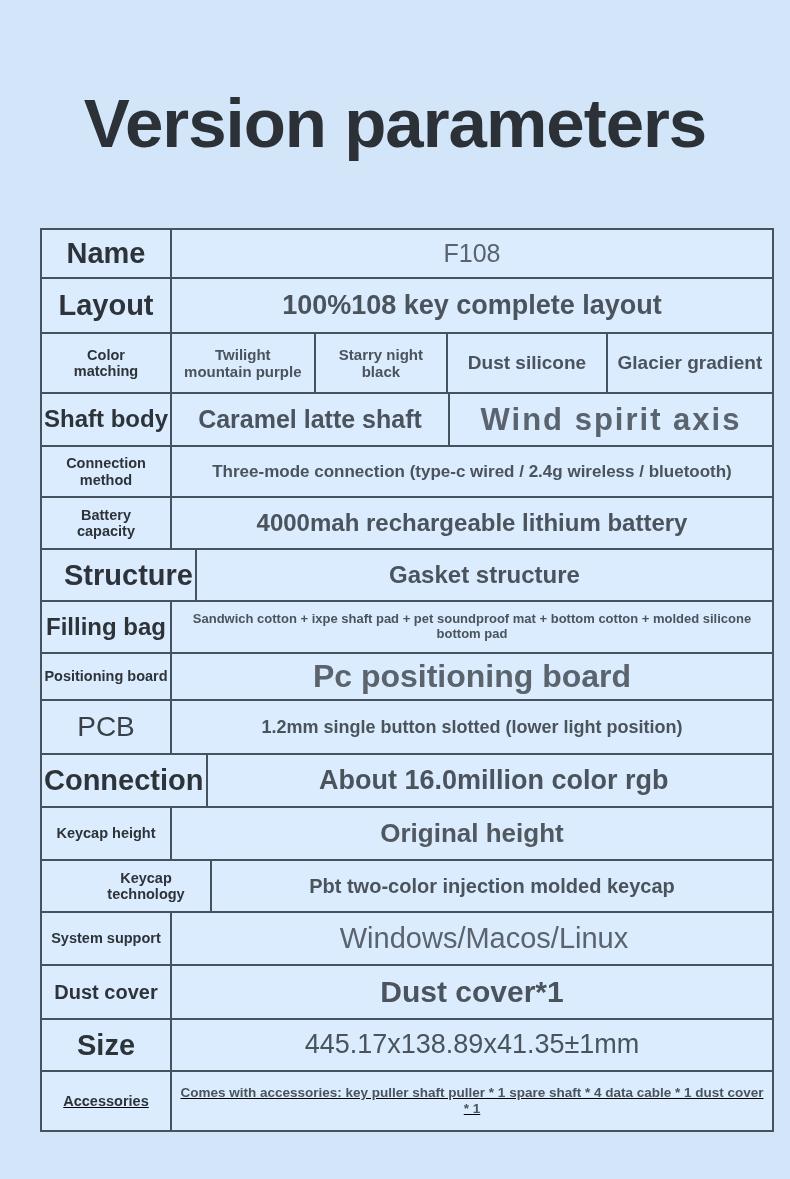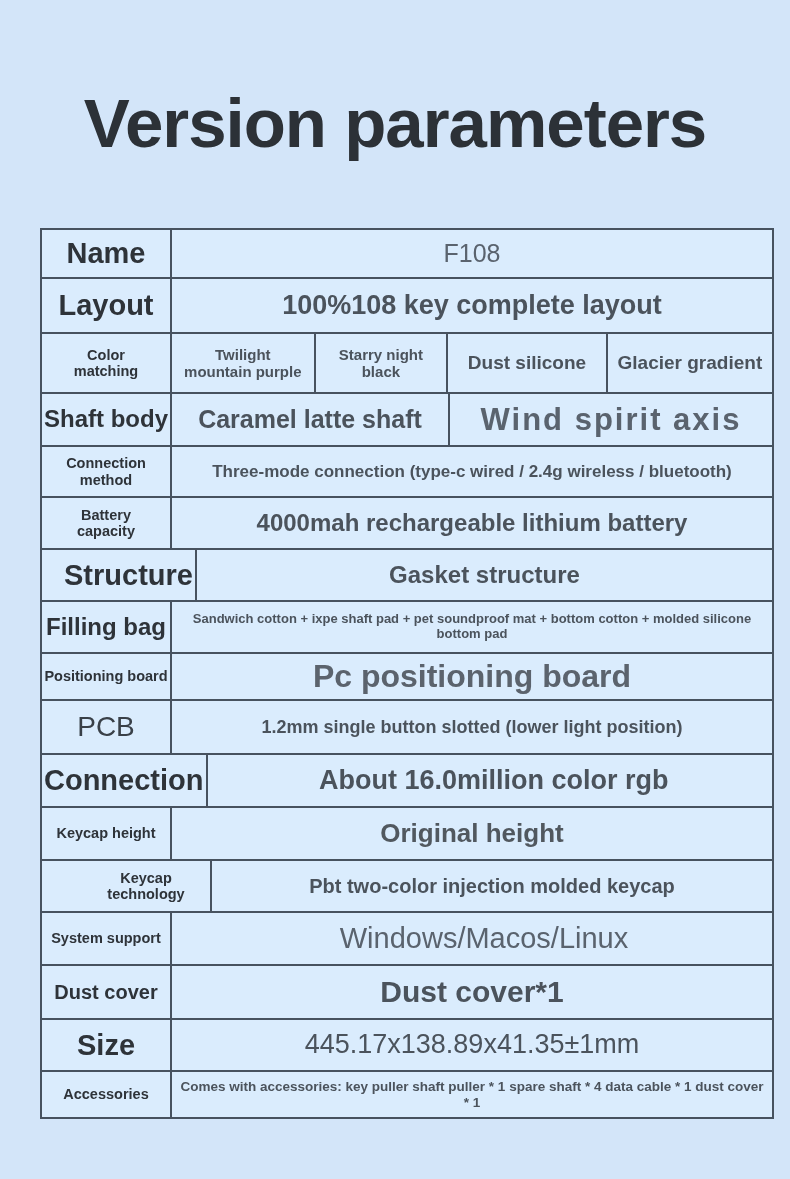--- a/index.html
+++ b/index.html
@@ -55,21 +55,21 @@
     white-space:pre-line;
     line-height:1.15;
     padding:2px 6px;
   }
   .cell + .cell{border-left:2px solid var(--bd);}
   
   .r1{height:47px;}  .r2{height:55px;}  .r3{height:60px;}  .r4{height:53px;}
   .r5{height:51px;}  .r6{height:52px;}  .r7{height:52px;padding-left:20px;}  .r8{height:52px;justify-content:flex-end;}
   .r9{height:47px;}  .r10{height:54px;} .r11{height:53px;} .r12{height:53px;}
   .r13{height:52px;padding-left:40px;} .r14{height:53px;} .r15{height:54px;} .r16{height:52px;}
-  .r17{height:47px;}
+  .r17{height:60px;text-decoration:underline;}
   
   .l-xl{font-size:29px;font-weight:800;}
   .l-lg{font-size:24px;font-weight:700;}
   .l-md{font-size:20px;font-weight:700;}
   .l-sm{font-size:14.5px;font-weight:700;}
   .l-rg{font-size:28px;font-weight:400;color:#394048;}
   
   .v-f108{font-size:25px;font-weight:400;color:var(--value-light);}
   .v-layout{font-size:27px;font-weight:700;}
   .v-colorsm{font-size:15px;font-weight:700;}

